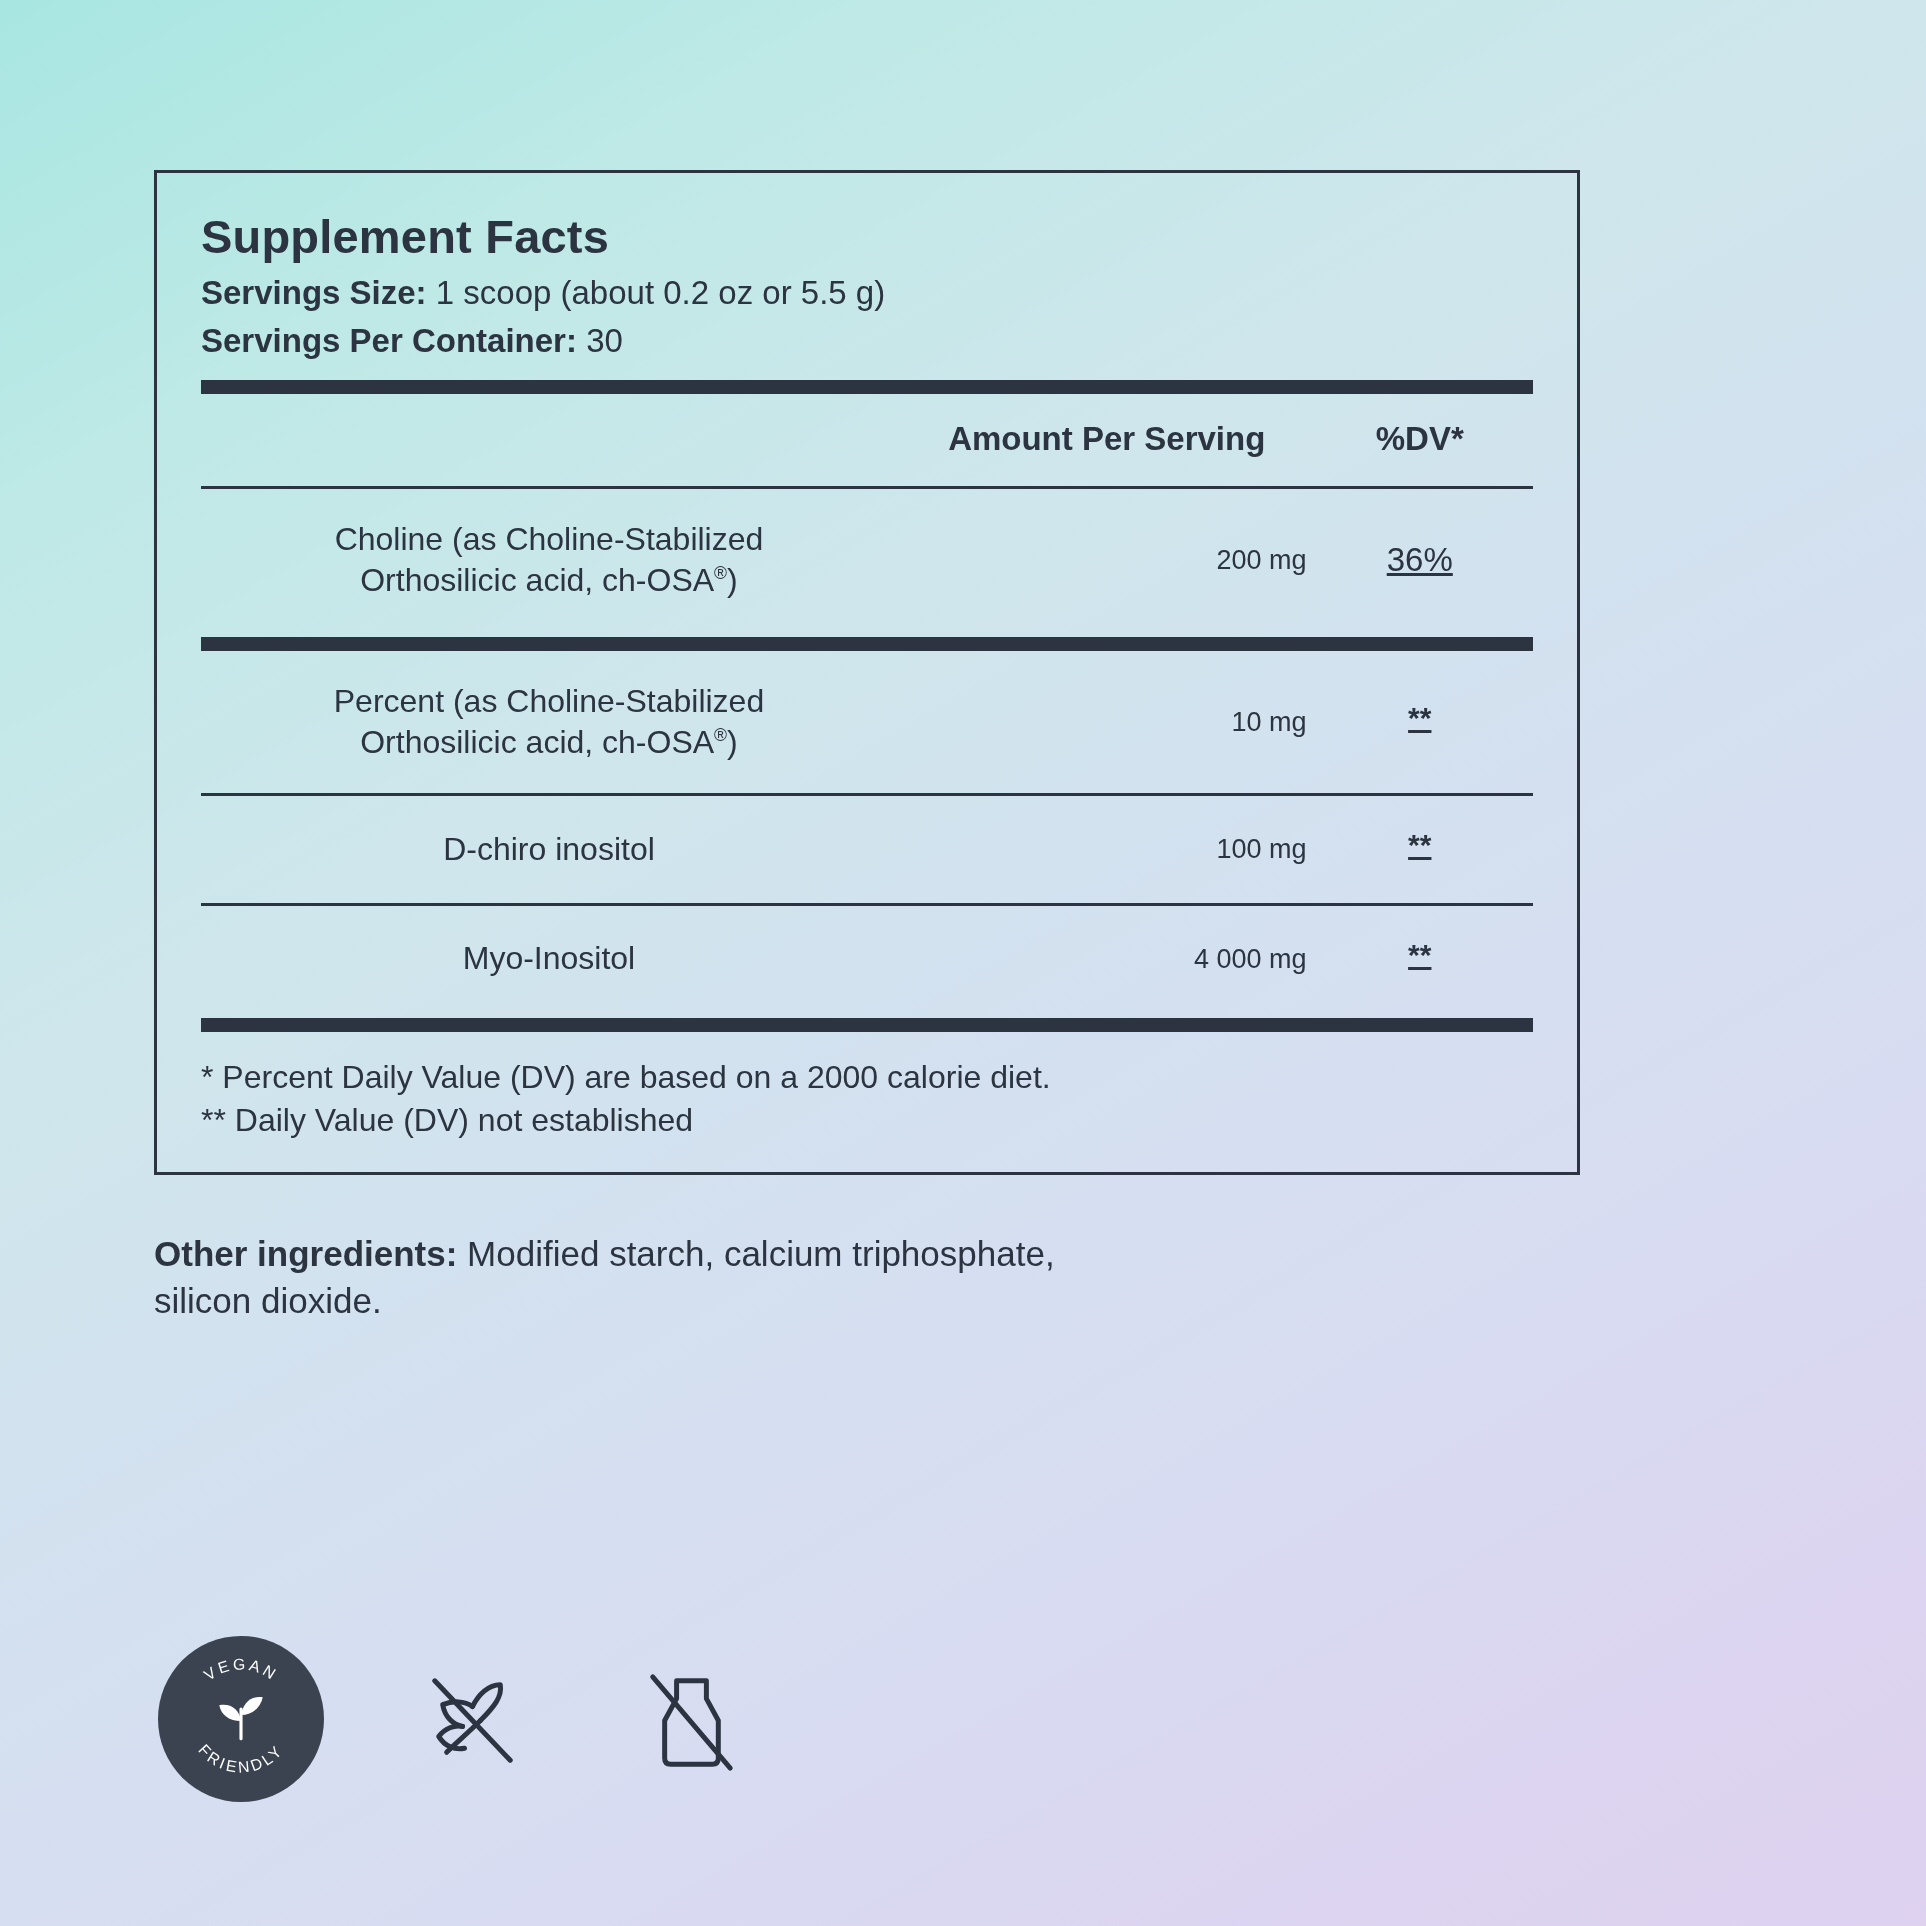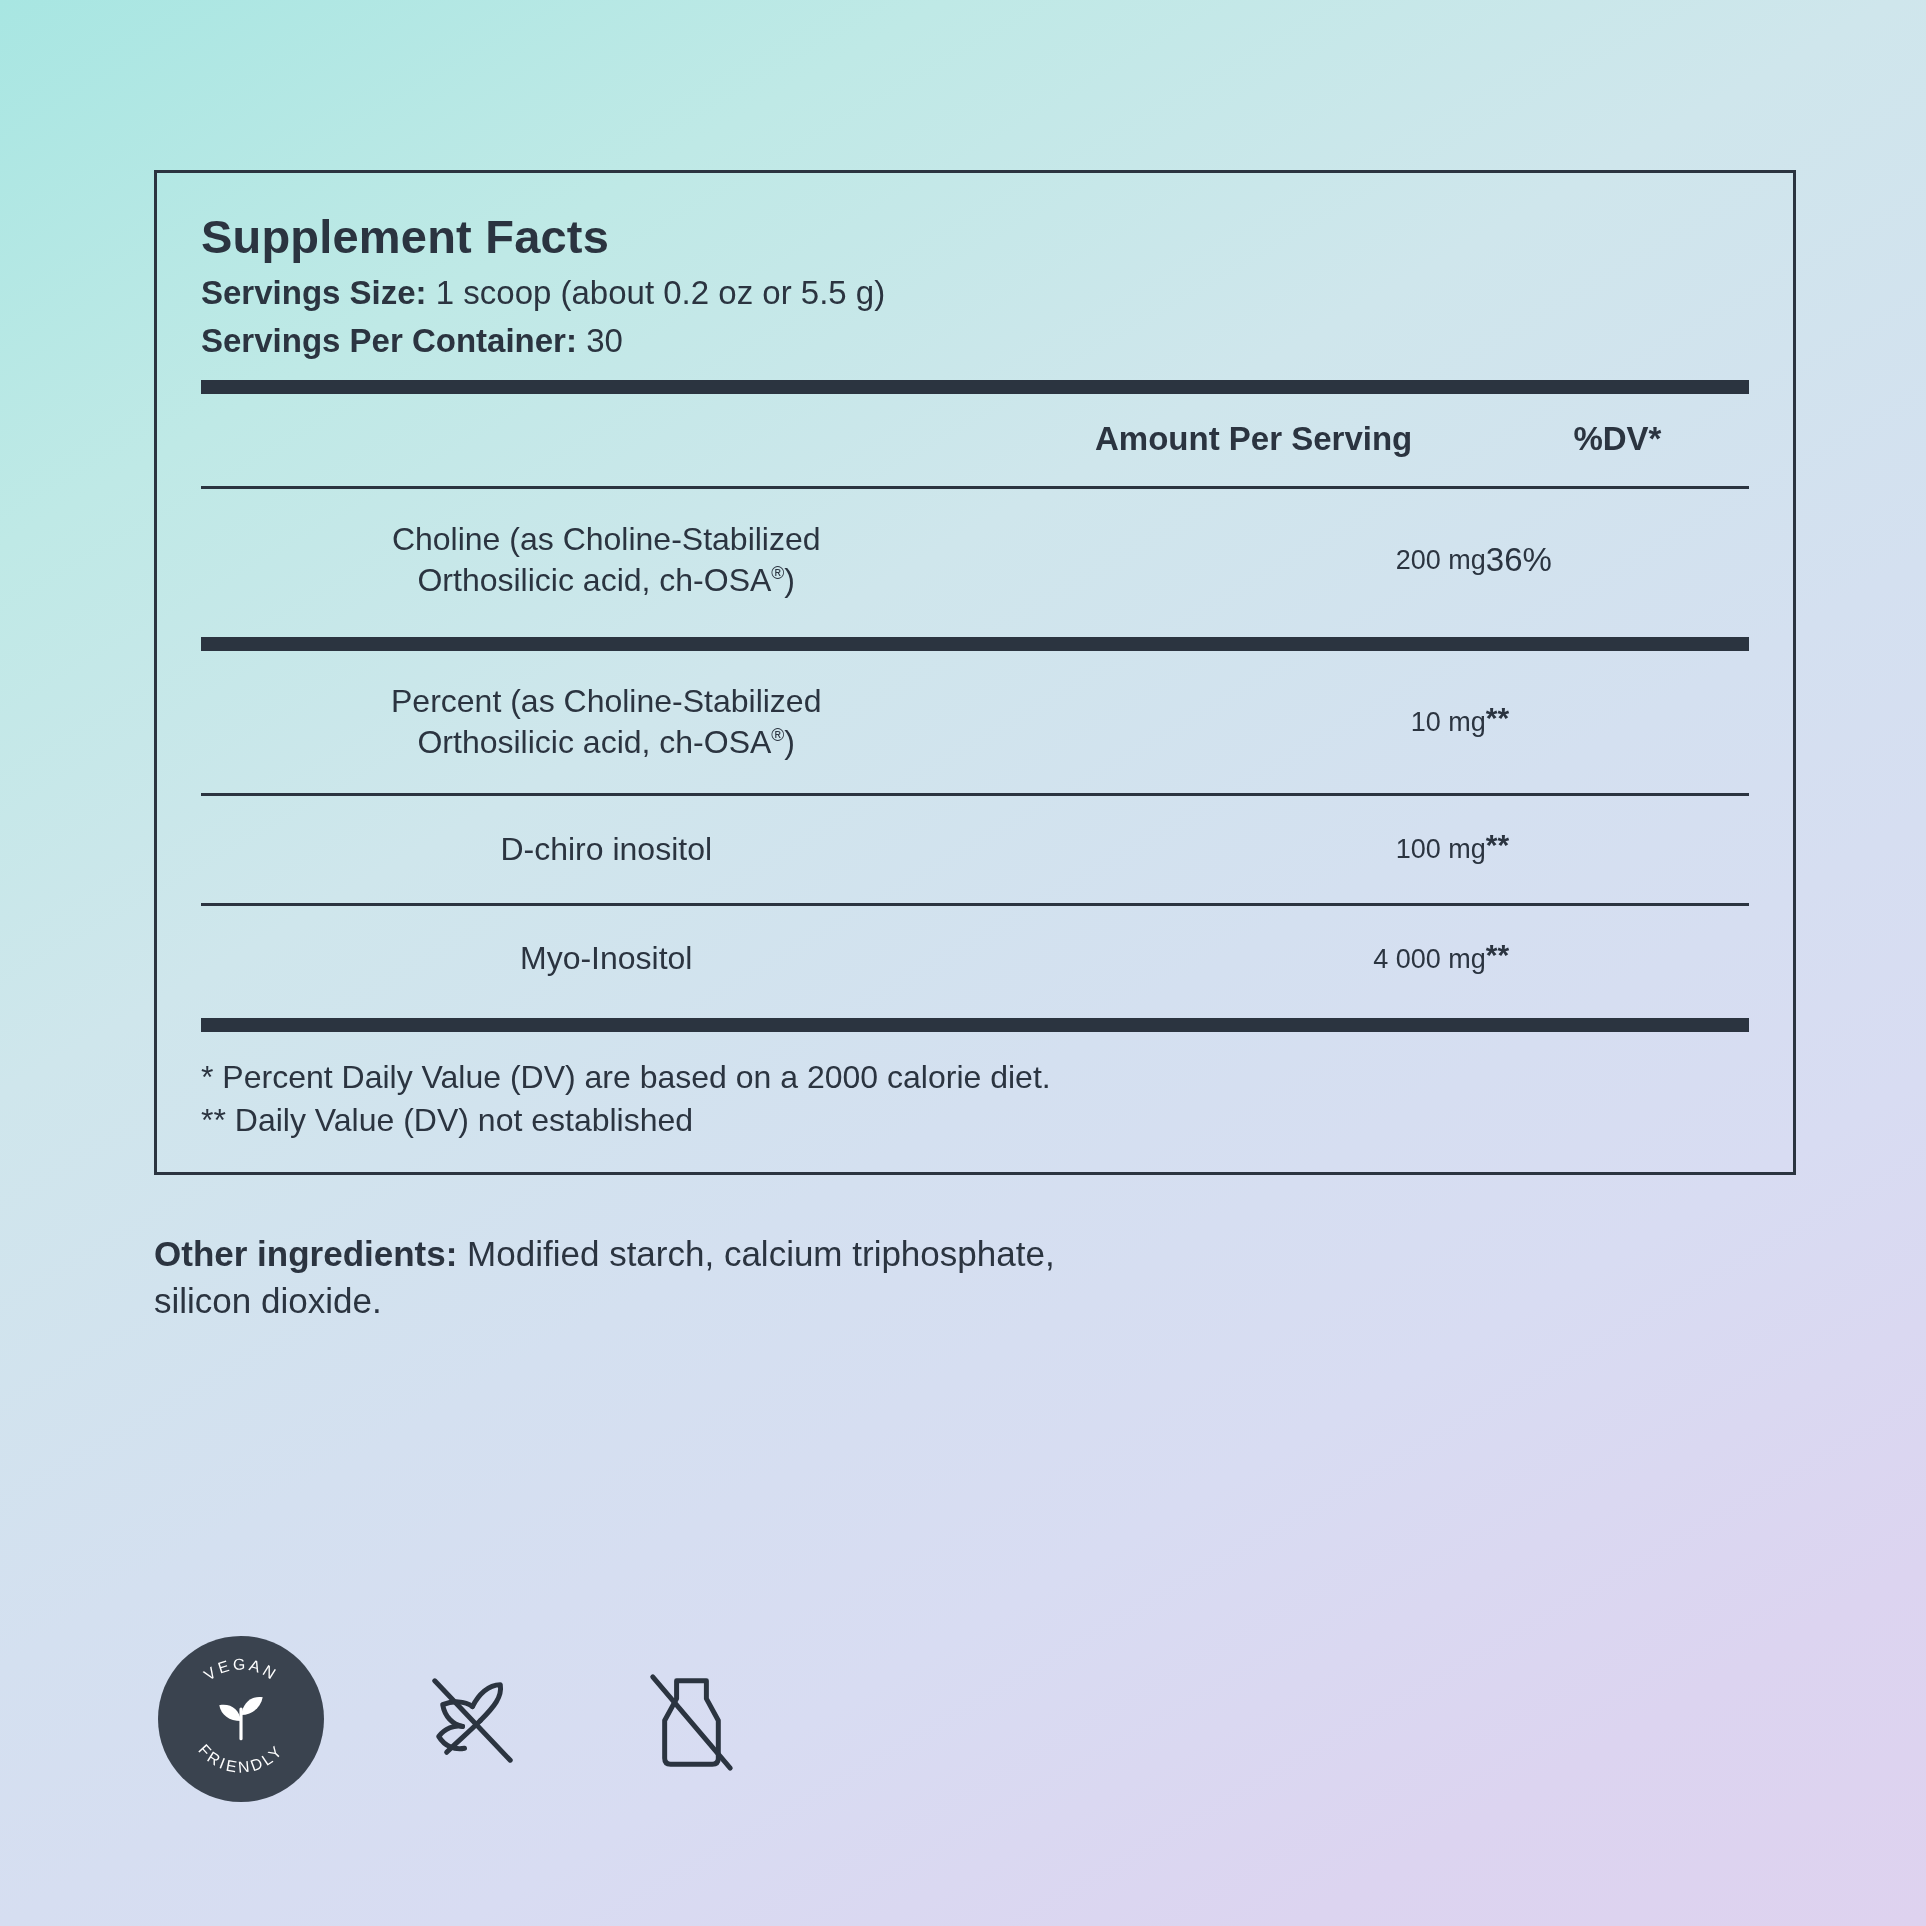--- a/index.html
+++ b/index.html
@@ -19,21 +19,21 @@
   .page {
     position: absolute;
     inset: 0;
   }
 
   
   .facts-panel {
     position: absolute;
     left: 154px;
     top: 170px;
-    width: 1642px;
+    width: 1426px;
     box-sizing: border-box;
     border: 3px solid #2b3440;
     padding: 36px 24px 30px 24px;
   }
 
   .facts-title {
     font-size: 47px;
     font-weight: bold;
     letter-spacing: 0.2px;
     margin: 0 0 8px 0;
@@ -89,21 +89,23 @@
   }
   table.facts td.name {
     text-align: center;
     padding-right: 10px;
   }
   table.facts td.amount {
     text-align: right;
     font-size: 27px;
   }
   table.facts td.dv {
+    text-align: center;
     font-size: 33px;
+    text-decoration: underline;
   }
   table.facts td.dv.stars {
     font-size: 30px;
     font-weight: bold;
     vertical-align: middle;
     padding-bottom: 26px;
   }
 
   sup.reg {
     font-size: 0.55em;

